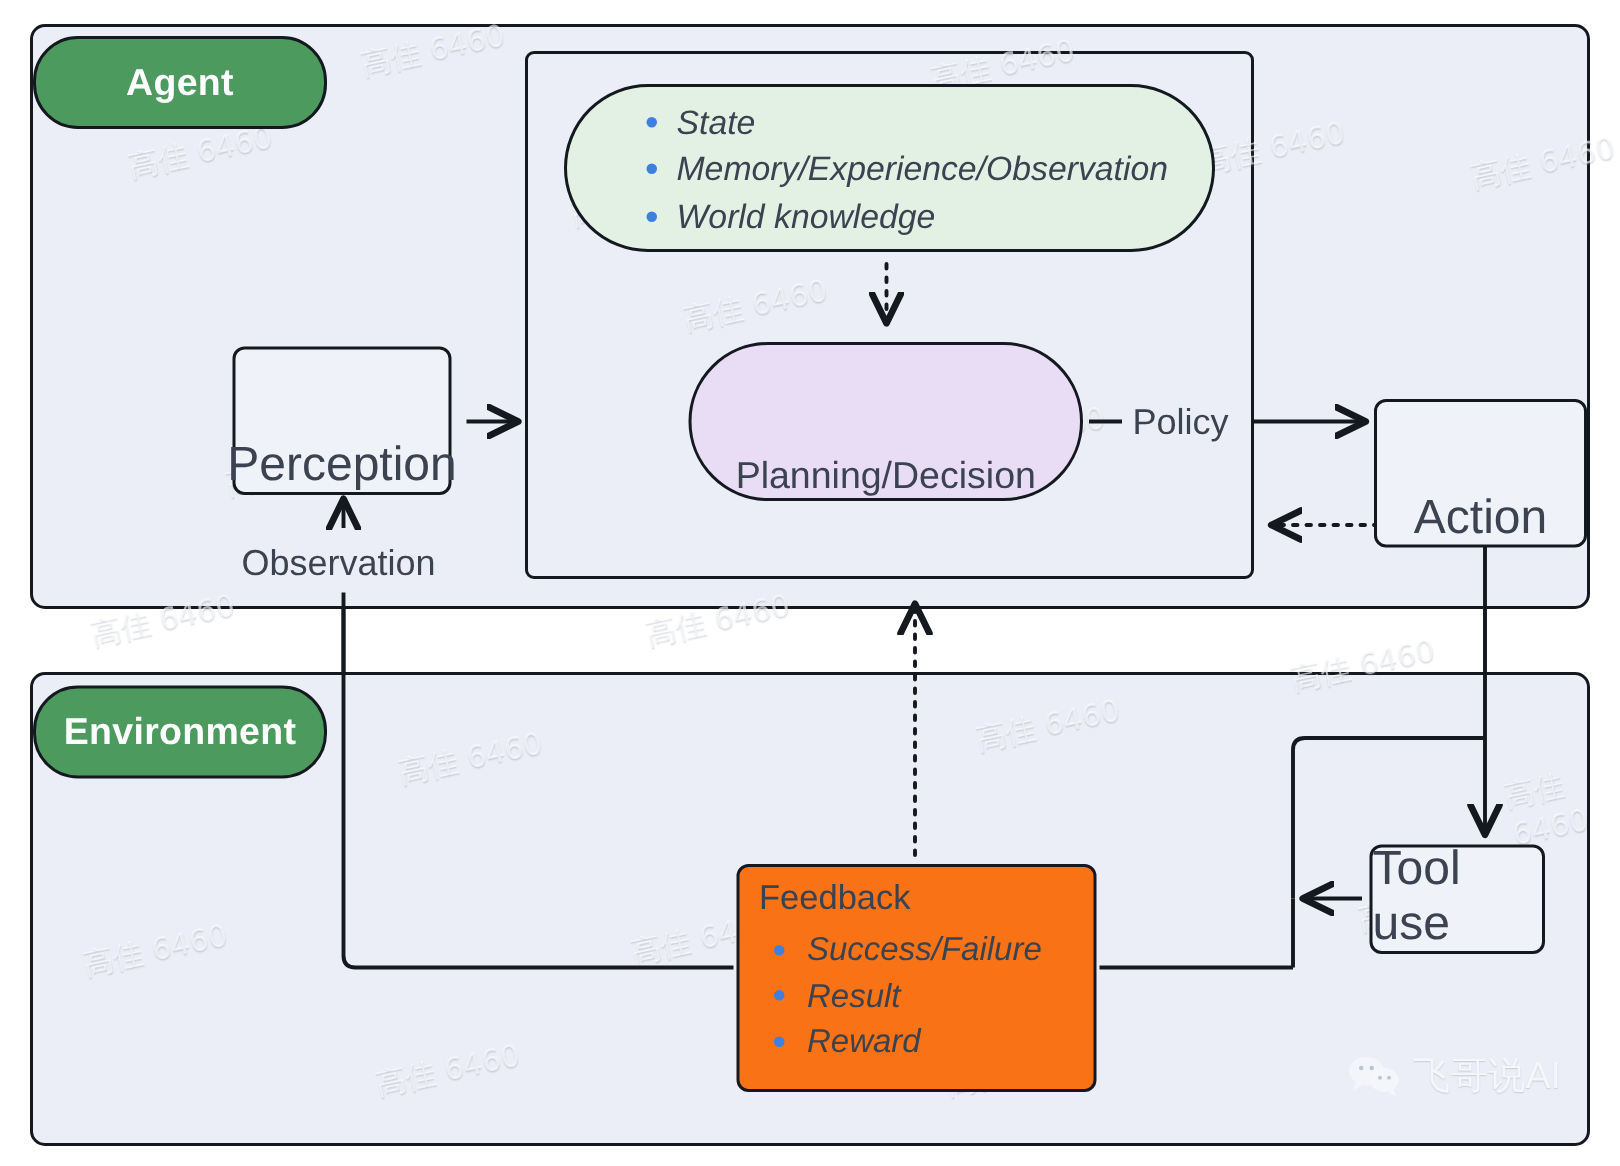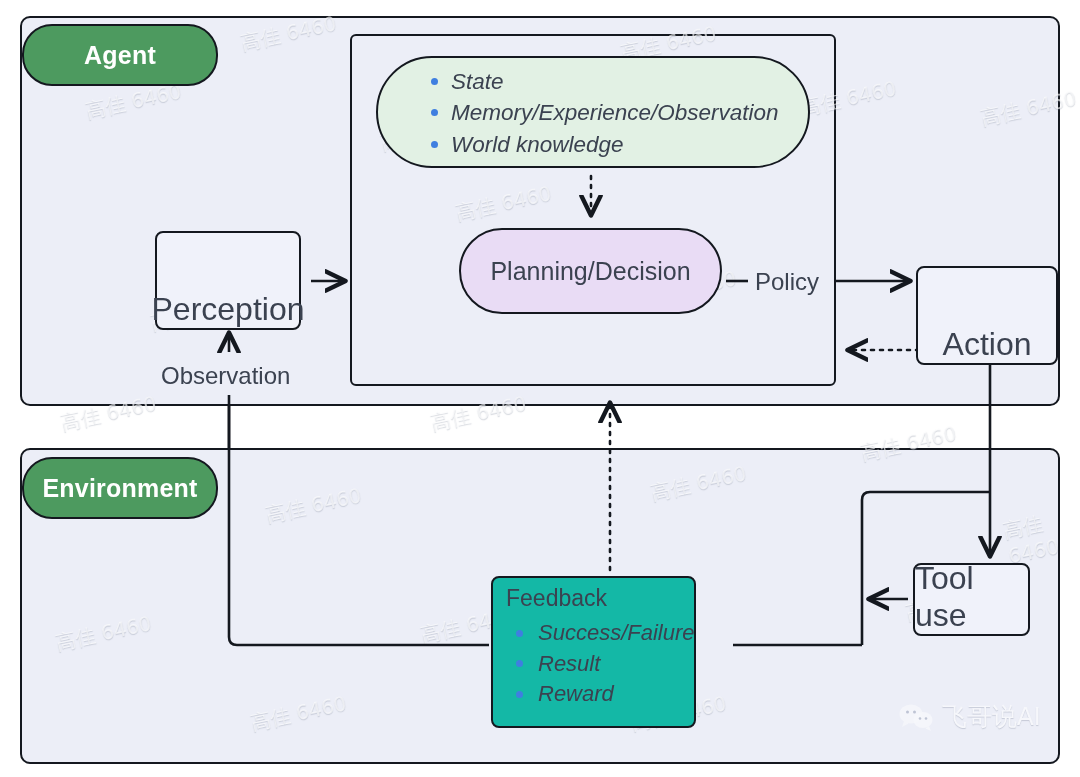--- a/index.html
+++ b/index.html
@@ -65,23 +65,23 @@
   .stadium{
     position:absolute;
     border:2.5px solid #14181f;
     box-sizing:border-box;
   }
   #knowledge{
     left:376px;top:56px;width:434px;height:112px;
     background:#e2f1e4;border-radius:56px;
   }
   #planning{
-    left:459px;top:228px;width:263px;height:86px;
+    left:459px;top:228px;width:263px;height:106px;
     background:#e9dcf5;border-radius:53px;
-    display:flex;align-items:center;justify-content:center;
+    display:flex;align-items:flex-end;justify-content:center;
     color:#3b4250;font-size:25px;
   }
 
   
   .blist{position:absolute;list-style:none;margin:0;padding:0;}
   .blist li{
     position:relative;
     padding-left:24px;
     color:#3b4250;
     line-height:1.39;
@@ -93,22 +93,22 @@
     position:absolute;left:4px;top:50%;
     width:7px;height:7px;margin-top:-3.5px;
     border-radius:50%;
     background:#3f7fe0;
   }
   #knowledge-list{left:427px;top:66px;font-size:22.5px;}
 
   
   #feedback{
     position:absolute;
-    left:491px;top:576px;width:205px;height:152px;
-    background:#14b8a6;
+    left:491px;top:576px;width:240px;height:152px;
+    background:#f97316;
     border:2.5px solid #14181f;
     border-radius:8px;
     box-sizing:border-box;
   }
   #feedback-title{
     position:absolute;left:13px;top:7px;
     color:#3b4250;font-size:23px;
   }
   #feedback-list{left:17px;top:40px;font-size:22px;}
   #feedback-list li{padding-left:28px;}

